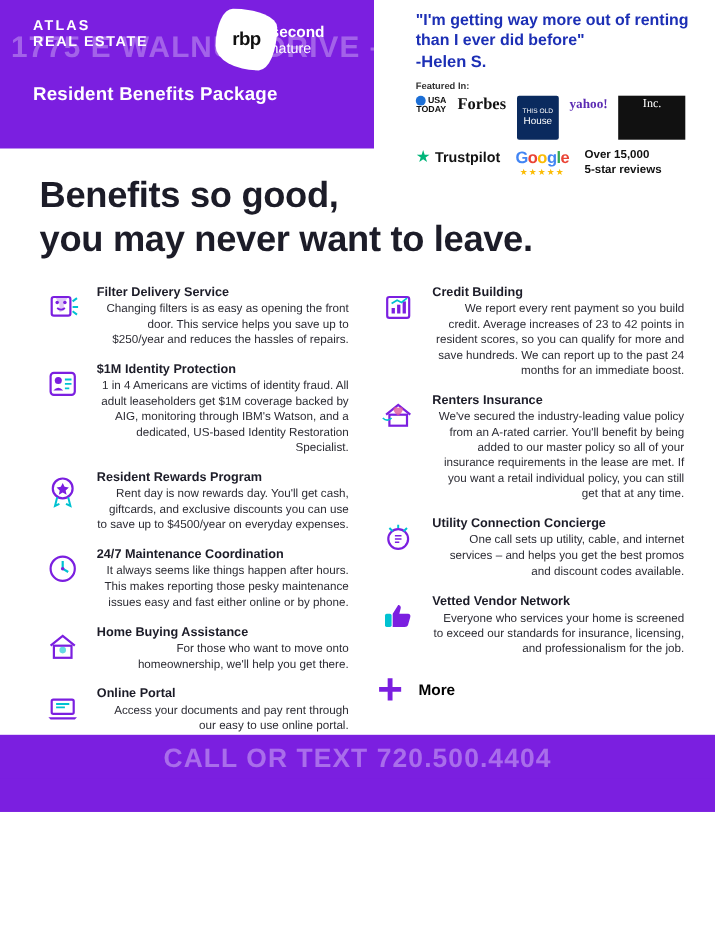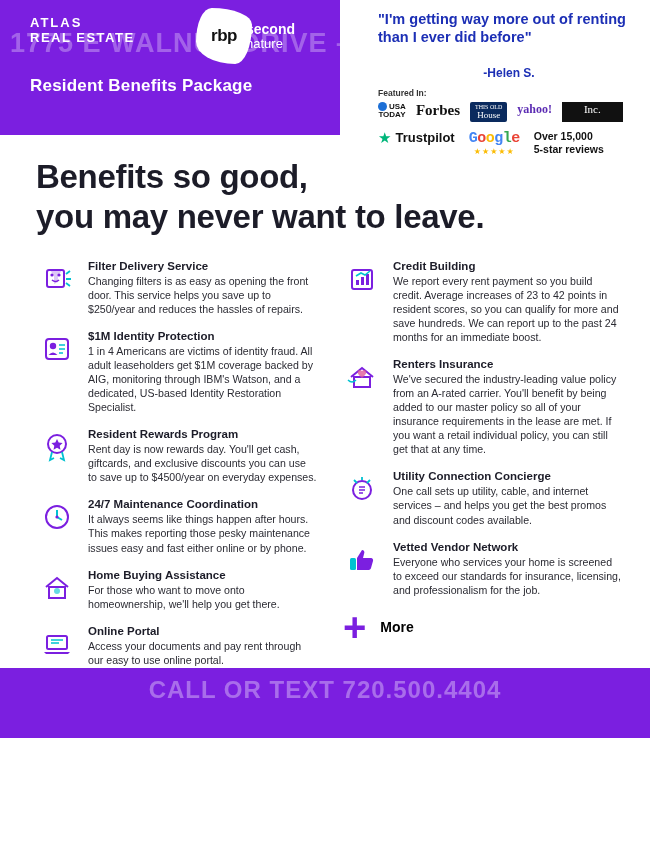--- a/index.html
+++ b/index.html
@@ -49,39 +49,39 @@
     position:absolute; left: 246px; top: 22px; z-index:4;
     color:#fff; font-size: 14px; font-weight:bold; line-height: 1.05;
   }
   .second-nature small { display:block; font-size:13px; font-weight:normal; }
 
   
   .header-right { position:absolute; left: 378px; top: 10px; width: 262px; }
   .quote {
     color:#1c2fb5; font-size: 14.5px; font-weight: bold; line-height: 1.25;
   }
-  .quote-author { color:#1c2fb5; font-size: 12px; font-weight: bold; text-align:center; margin-top:20px;}
+  .quote-author { color:#1c2fb5; font-size: 15px; font-weight: bold; text-align:left; margin-top:2px;}
   .featured-label { font-size: 8.5px; color:#333; margin-top: 8px; font-weight:bold;}
   .logos-row { display:flex; gap:10px; margin-top: 4px; }
   .logo-usatoday { font-size: 8px; font-weight: bold; color:#111; line-height:1; text-align:center;}
   .logo-usatoday .dot { display:inline-block; width:9px;height:9px;border-radius:50%;background:#1c6fd6; vertical-align:middle; margin-right:2px;}
   .logo-forbes { font-family:"Liberation Serif", serif; font-size: 15px; font-weight:bold; color:#111;}
   .logo-thishouse {
-    background:#0a2a5e; color:#fff; font-family:Liberation Serif, serif;
-    font-size: 9px; padding: 2px 5px; line-height:1.05; text-align:center; border-radius:2px;
+    background:#0a2a5e; color:#fff; font-family:Liberation Sans, sans-serif;
+    font-size: 9px; padding: 12px 5px; line-height:1.05; text-align:center; border-radius:2px;
   }
   .logo-thishouse .small { font-size: 6px; display:block; }
   .logo-yahoo { font-size: 12px; font-weight:bold; color:#5b2bb3; font-family:"Liberation Serif",serif;}
   .logo-inc { background:#111; color:#fff; font-family:"Liberation Serif",serif; font-size:11px; font-weight:normal; padding: 1px 22px;}
   .logos-row2 { display:flex; align-items:flex-start; gap: 14px; margin-top: 8px; }
   .logo-trustpilot { display:flex; align-items:center; gap:4px; }
   .logo-trustpilot .star { color:#00b67a; font-size: 15px; line-height:1;}
   .logo-trustpilot .tp-text { font-size: 13px; font-weight:bold; color:#111; }
   .logo-google { text-align:center; }
-  .g-word { font-size: 15px; font-weight:bold; letter-spacing:-.5px;font-family:Liberation Mono, monospace;}
+  .g-word { font-size: 15px; font-weight:bold; letter-spacing:-.5px;}
   .g-word .b{color:#4285F4}.g-word .r{color:#EA4335}.g-word .y{color:#FBBC05}.g-word .g{color:#34A853}
   .g-stars { color:#FBBC05; font-size: 8px; letter-spacing:1px; }
   .reviews-text { font-size: 10.5px; font-weight:bold; color:#111; line-height:1.2; }
 
   
   .headline-wrap { padding: 22px 30px 0 36px; }
   .headline {
     font-size: 33px; font-weight: bold; color:#1c1c28; line-height: 1.22; letter-spacing:-.3px;
   }
   .subhead {
@@ -90,21 +90,21 @@
 
   
   .columns {
     display:flex; gap: 24px; padding: 22px 28px 0 36px;
   }
   .col { width: 290px; }
   .benefit { display:flex; gap: 10px; margin-bottom: 14px; }
   .benefit .icon { width: 42px; flex: 0 0 42px; display:flex; align-items:flex-start; justify-content:center; padding-top:2px;}
   .benefit .body { flex:1; }
   .b-title { font-size: 11.5px; font-weight:bold; color:#1c1c28; margin-bottom: 2px; }
-  .b-desc { font-size: 10.6px; color:#2b2b33; line-height: 1.33; }
+  .b-desc { font-size: 10.6px; color:#2b2b33; line-height: 1.33; text-align: right; }
   .more-row { display:flex; align-items:center; gap: 14px; margin-top: 6px; padding-left: 2px;}
   .more-plus { color:#7b1fe0; font-size: 40px; font-weight: bold; line-height: .8; }
   .more-label { font-size: 14px; font-weight:bold; color:#000000; }
 
   
   .footer {
     position:absolute; left:0; bottom:0; width: 650px; height: 70px;
     background:#7b1fe0; color:#ffffff;
   }
   .footer-text {

